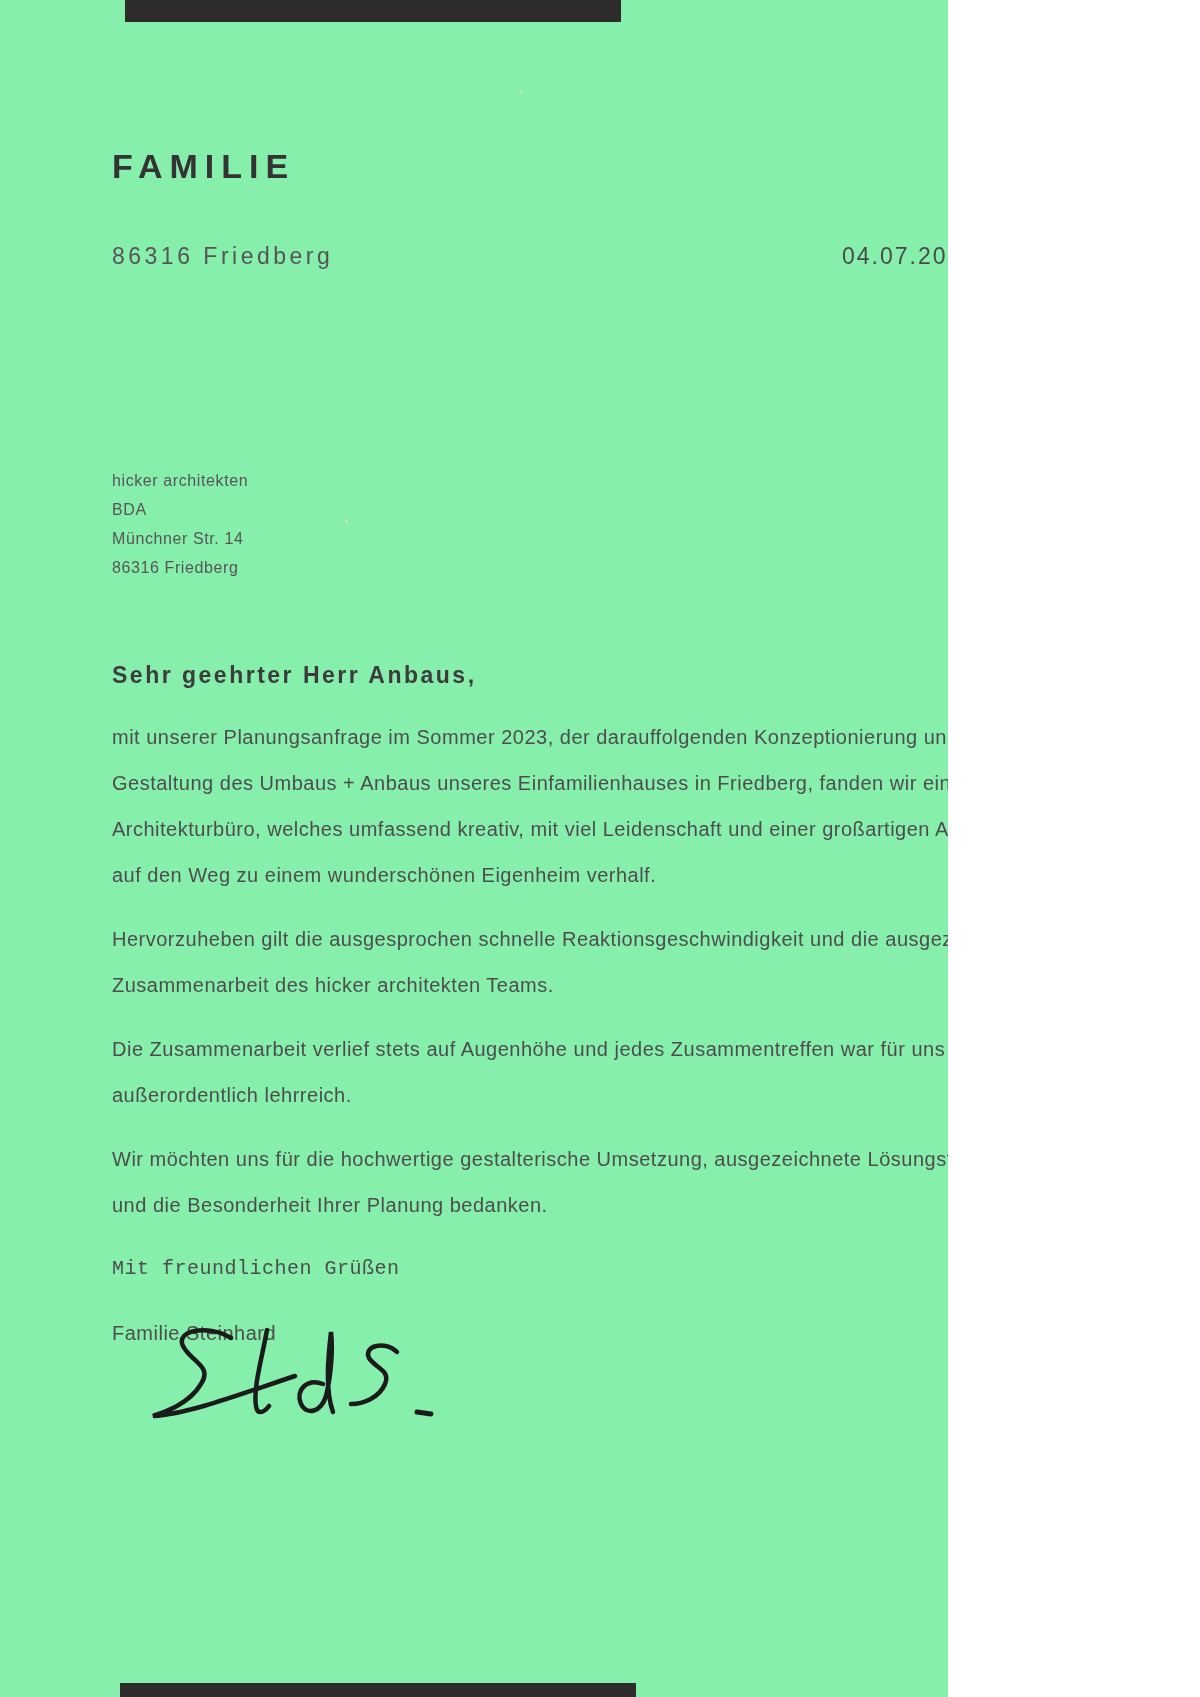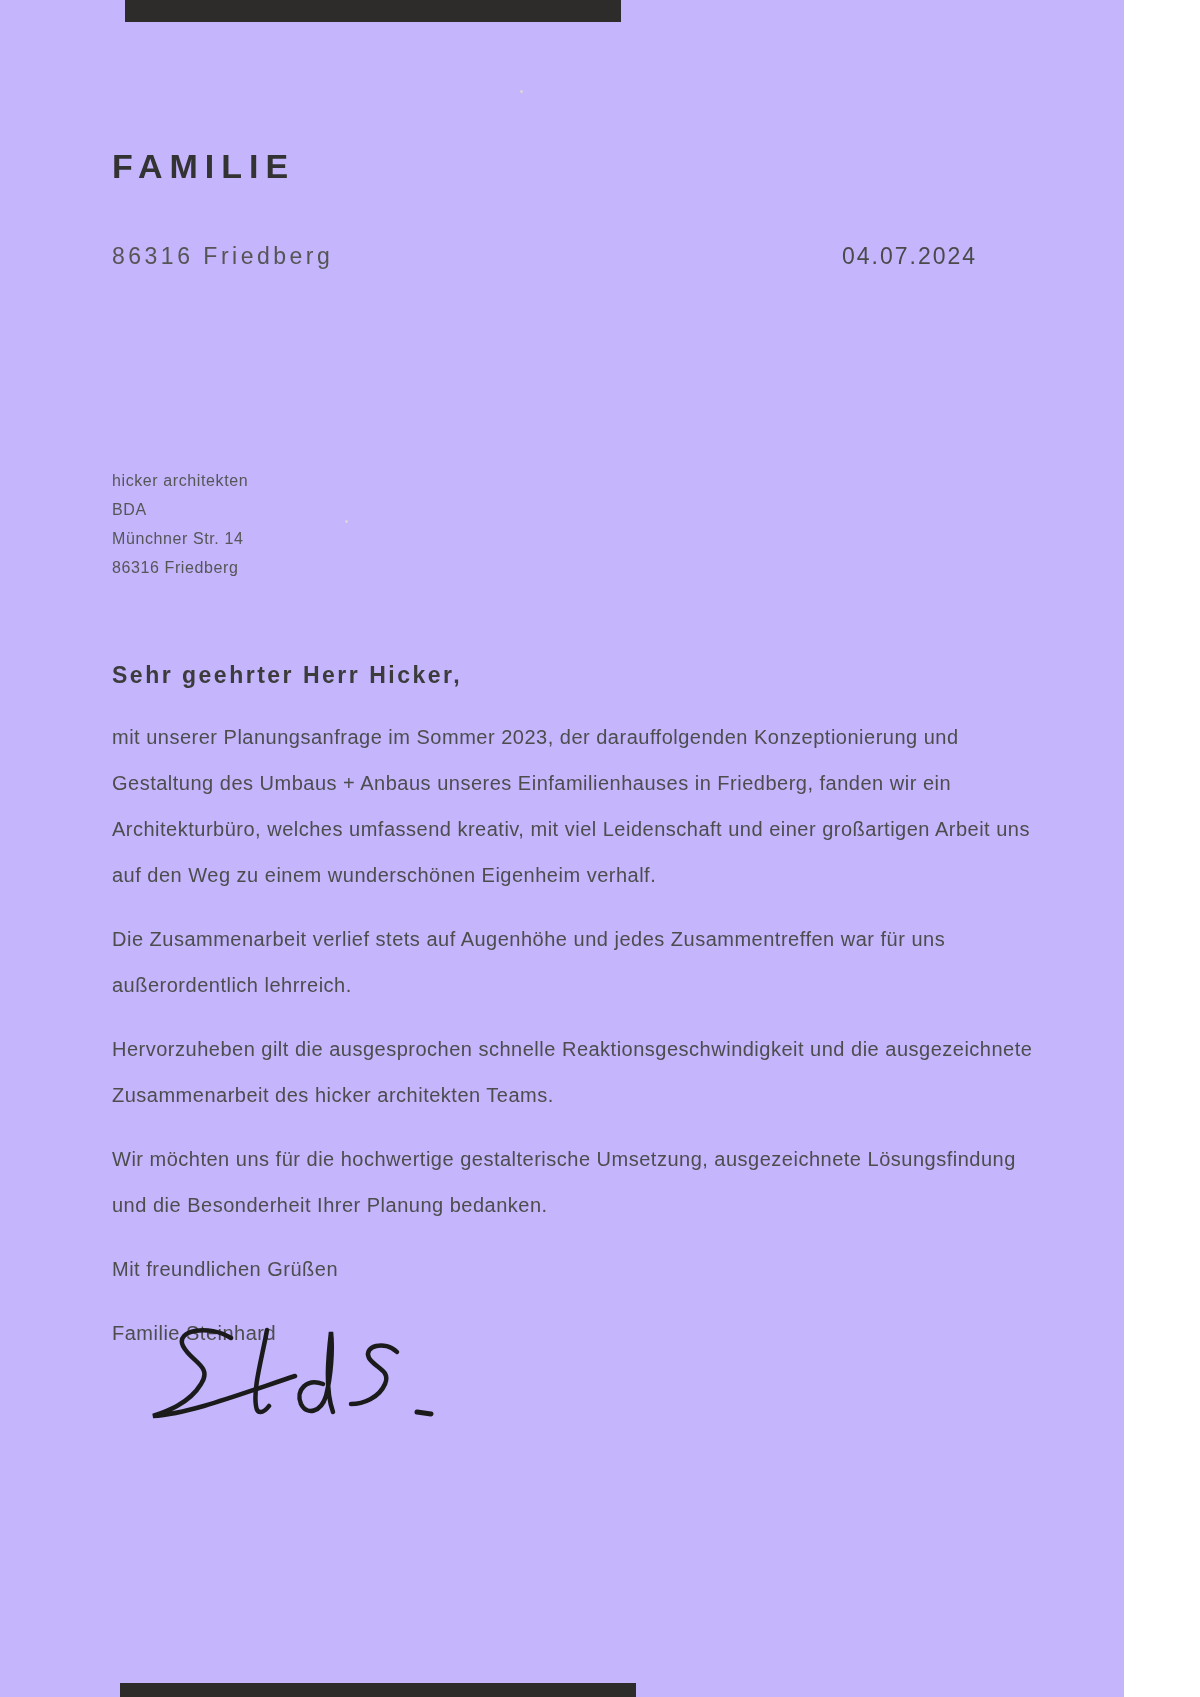--- a/index.html
+++ b/index.html
@@ -1,23 +1,23 @@
 <!DOCTYPE html>
 <html><head>
 <meta charset="utf-8">
 <style>
   * { margin: 0; padding: 0; box-sizing: border-box; }
   html, body { background: #ffffff; }
   body { font-family: "Liberation Sans", sans-serif; }
 
   .page {
     position: relative;
-    width: 1124px;
+    width: 948px;
     height: 1697px;
-    background: #c4b5fd;
+    background: #86efac;
     overflow: hidden;
     color: #4a4a4a;
   }
 
   .redaction-bar {
     position: absolute;
     background: #2d2c2a;
   }
   .redaction-bar.top {
     left: 125px; top: 0; width: 496px; height: 22px;
@@ -74,21 +74,21 @@
     position: absolute;
     left: 112px; top: 714px;
     width: 925px;
     font-size: 20px;
     line-height: 46px;
     letter-spacing: 0.5px;
     color: #4d4d4d;
   }
   .letter-body p { margin-bottom: 18px; }
 
-  .closing { margin-bottom: 18px; }
+  .closing { margin-bottom: 18px; font-family: Liberation Mono, monospace; }
 
   .signer-name { margin-bottom: 0; }
 
   .signature {
     position: absolute;
     left: 145px; top: 1322px;
     width: 330px;
     height: 120px;
   }
   .signature svg { width: 100%; height: 100%; }
@@ -115,26 +115,26 @@
 
   <div class="letter-date">04.07.2024</div>
 
   <div class="recipient">
     <div>hicker architekten</div>
     <div>BDA</div>
     <div>Münchner Str. 14</div>
     <div>86316 Friedberg</div>
   </div>
 
-  <div class="salutation">Sehr geehrter Herr Hicker,</div>
+  <div class="salutation">Sehr geehrter Herr Anbaus,</div>
 
   <div class="letter-body">
     <p>mit unserer Planungsanfrage im Sommer 2023, der darauffolgenden Konzeptionierung und Gestaltung des Umbaus + Anbaus unseres Einfamilienhauses in Friedberg, fanden wir ein Architekturbüro, welches umfassend kreativ, mit viel Leidenschaft und einer großartigen Arbeit uns auf den Weg zu einem wunderschönen Eigenheim verhalf.</p>
+    <p>Hervorzuheben gilt die ausgesprochen schnelle Reaktionsgeschwindigkeit und die ausgezeichnete Zusammenarbeit des hicker architekten Teams.</p>
     <p>Die Zusammenarbeit verlief stets auf Augenhöhe und jedes Zusammentreffen war für uns außerordentlich lehrreich.</p>
-    <p>Hervorzuheben gilt die ausgesprochen schnelle Reaktionsgeschwindigkeit und die ausgezeichnete Zusammenarbeit des hicker architekten Teams.</p>
     <p>Wir möchten uns für die hochwertige gestalterische Umsetzung, ausgezeichnete Lösungsfindung und die Besonderheit Ihrer Planung bedanken.</p>
     <p class="closing">Mit freundlichen Grüßen</p>
     <p class="signer-name">Familie Steinhard</p>
   </div>
 
   <div class="signature">
     <svg viewBox="0 0 330 120" fill="none" xmlns="http://www.w3.org/2000/svg">
 
       <path d="M86 16 C64 2 30 8 38 24 C46 40 68 44 56 62 C44 82 20 90 8 94 C44 92 96 72 150 54" stroke="#1b1b1b" stroke-width="4.5" stroke-linecap="round" fill="none"></path>
 

